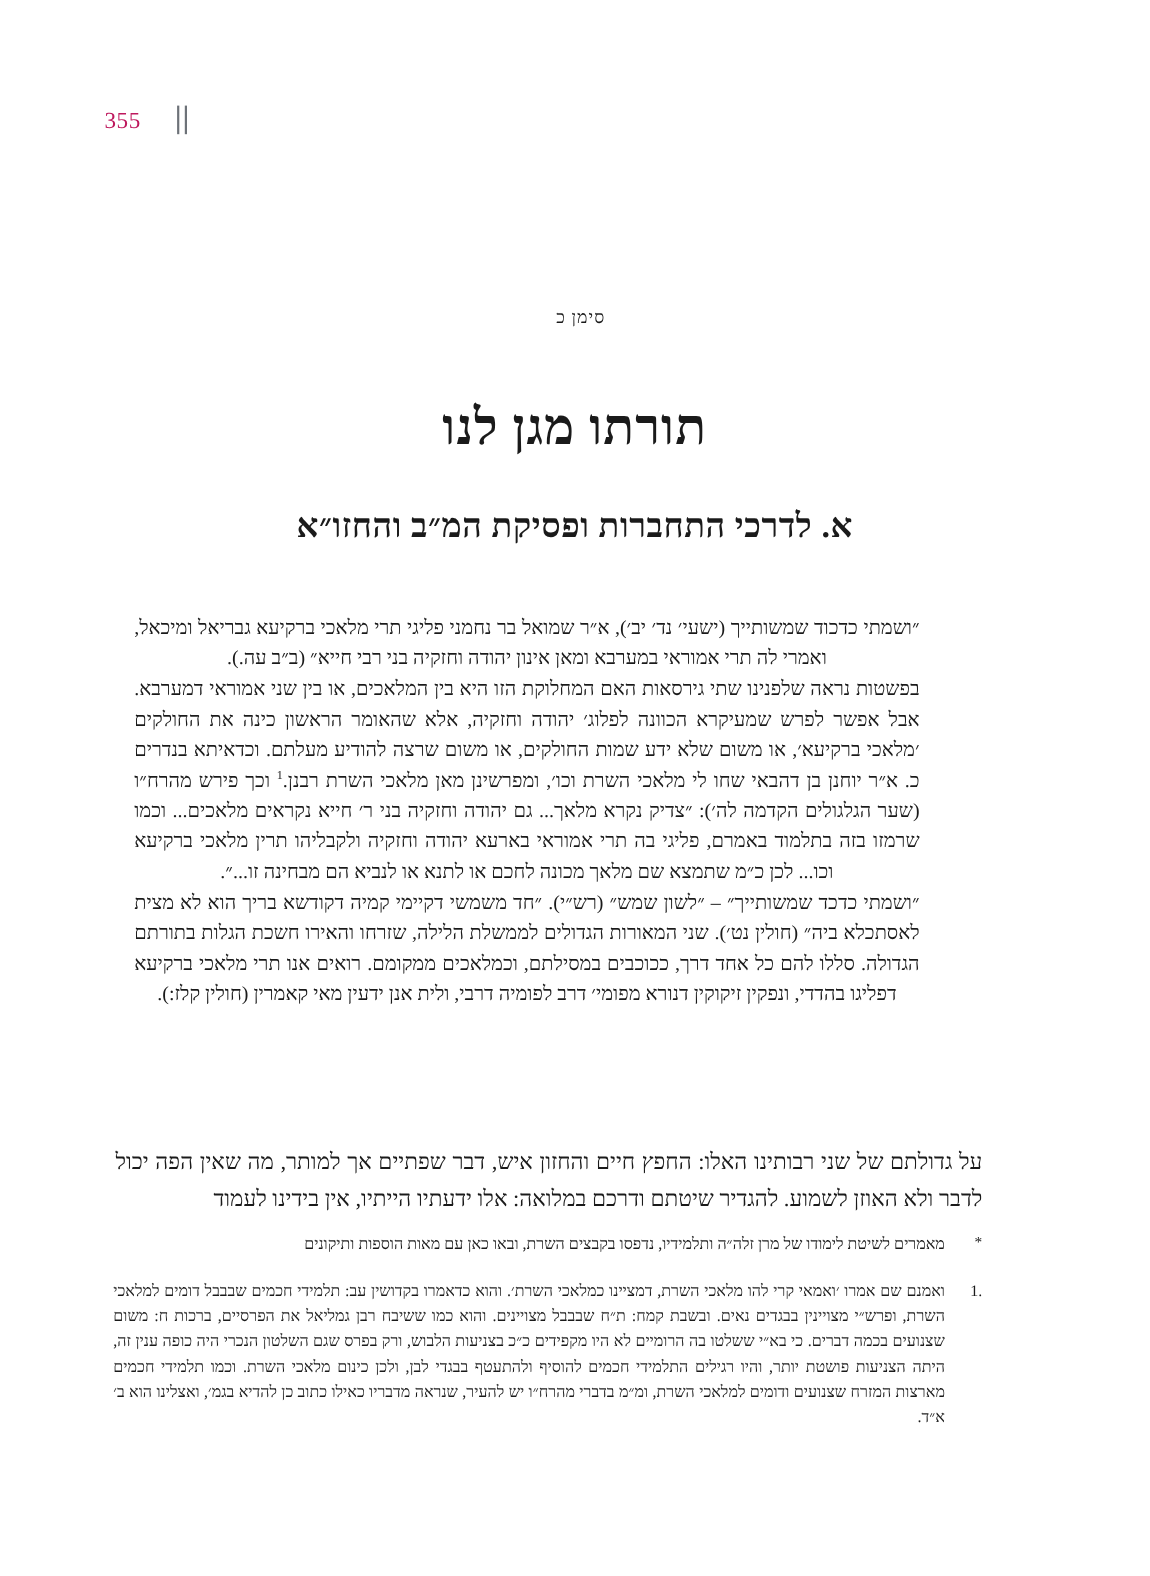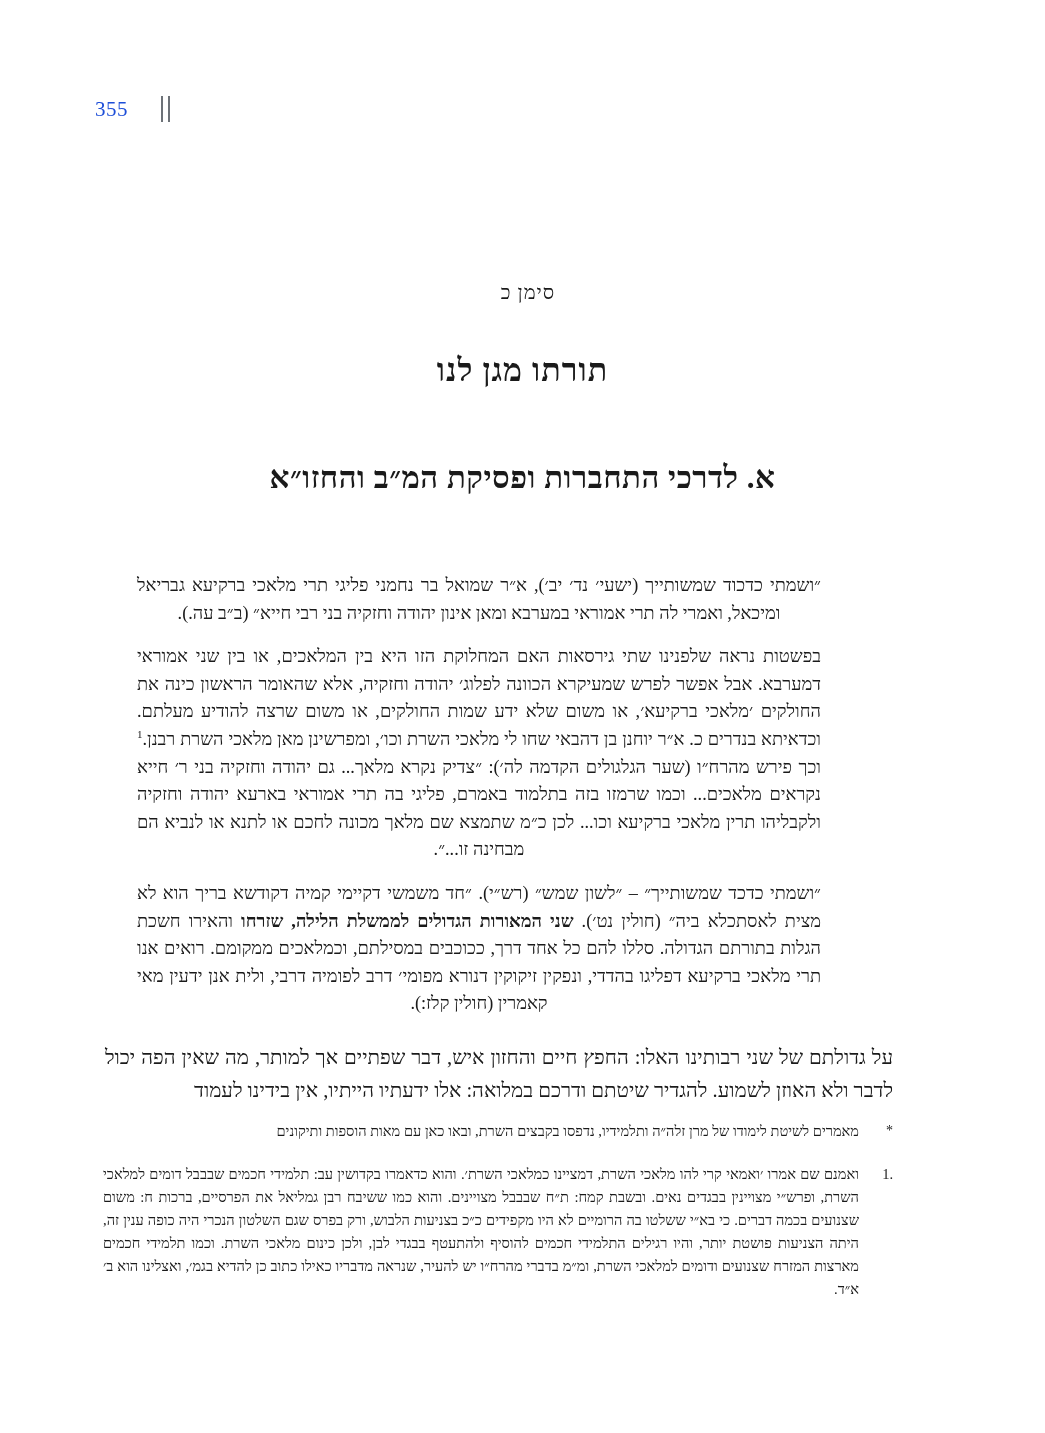--- a/index.html
+++ b/index.html
@@ -26,21 +26,21 @@
     position: absolute;
     top: 96px;
     left: 95px;
     display: flex;
     align-items: center;
     direction: ltr;
   }
   .folio {
     font-family: "Liberation Serif", "DejaVu Serif", serif;
     font-size: 21px;
-    color: #1d4ed8;
+    color: #be185d;
     letter-spacing: 0.5px;
   }
   .rule-mark {
     display: inline-flex;
     gap: 5px;
     margin-left: 33px;
     align-items: center;
   }
   .rule-mark i {
     display: block;
@@ -71,31 +71,31 @@
     line-height: 1.3;
   }
 
   
   .siman {
     position: absolute;
     top: 281px;
     left: 0;
     right: 0;
     text-align: center;
-    font-size: 20px;
+    font-size: 16px;
     letter-spacing: 1px;
     margin-left: 11px;
   }
   .main-title {
     position: absolute;
     top: 330px;
     left: 0;
     right: 0;
     text-align: center;
-    font-size: 32px;
+    font-size: 46px;
     font-weight: bold;
     letter-spacing: 1px;
     line-height: 1.2;
   }
   .section-title {
     position: absolute;
     top: 432px;
     left: 0;
     right: 0;
     text-align: center;
@@ -108,27 +108,27 @@
   
   .body-col {
     position: absolute;
     top: 556px;
     right: 208px;
     width: 716px;
     direction: rtl;
     text-align: justify;
   }
   .body-col p {
-    margin: 16px;
+    margin: 1px;
     font-size: 18.2px;
     line-height: 27.6px;
     text-align: justify;
     text-align-last: center;
   }
-  b.strong { font-weight: bold; }
+  b.strong { font-weight: normal; }
   sup.fn {
     font-size: 11px;
     vertical-align: super;
     line-height: 0;
   }
 
   
   .wide-para {
     position: absolute;
     top: 1005px;

